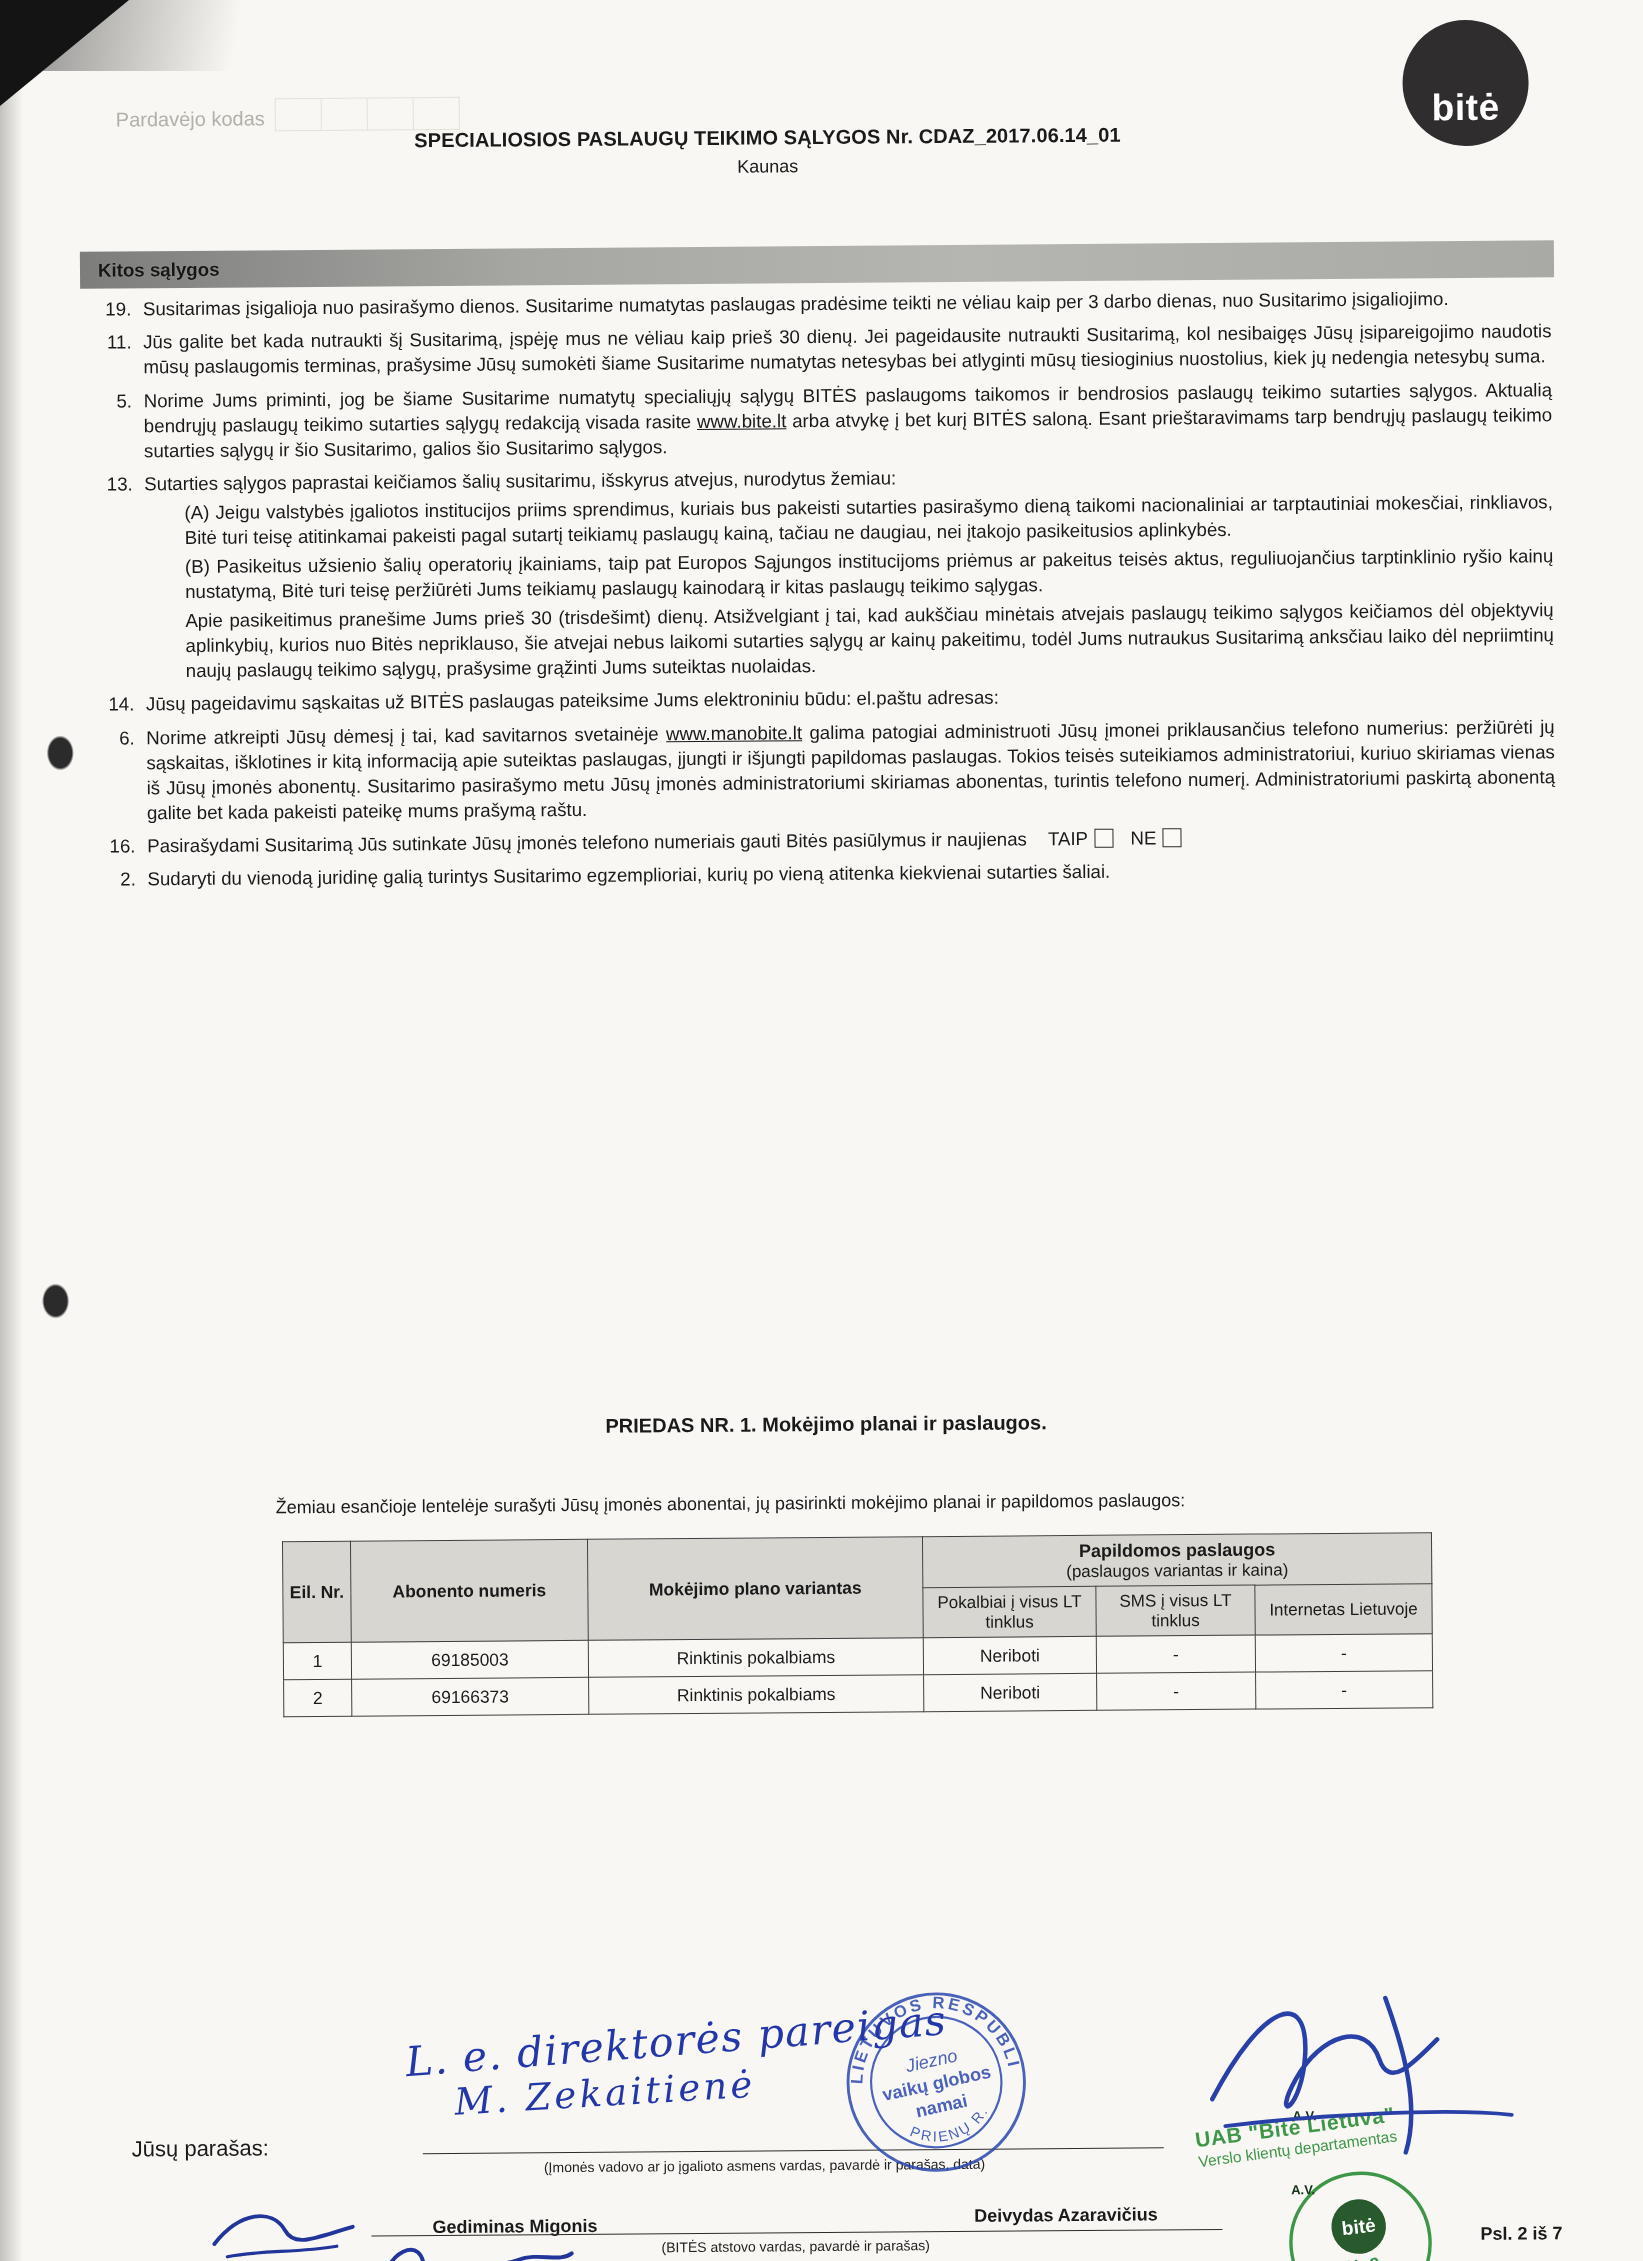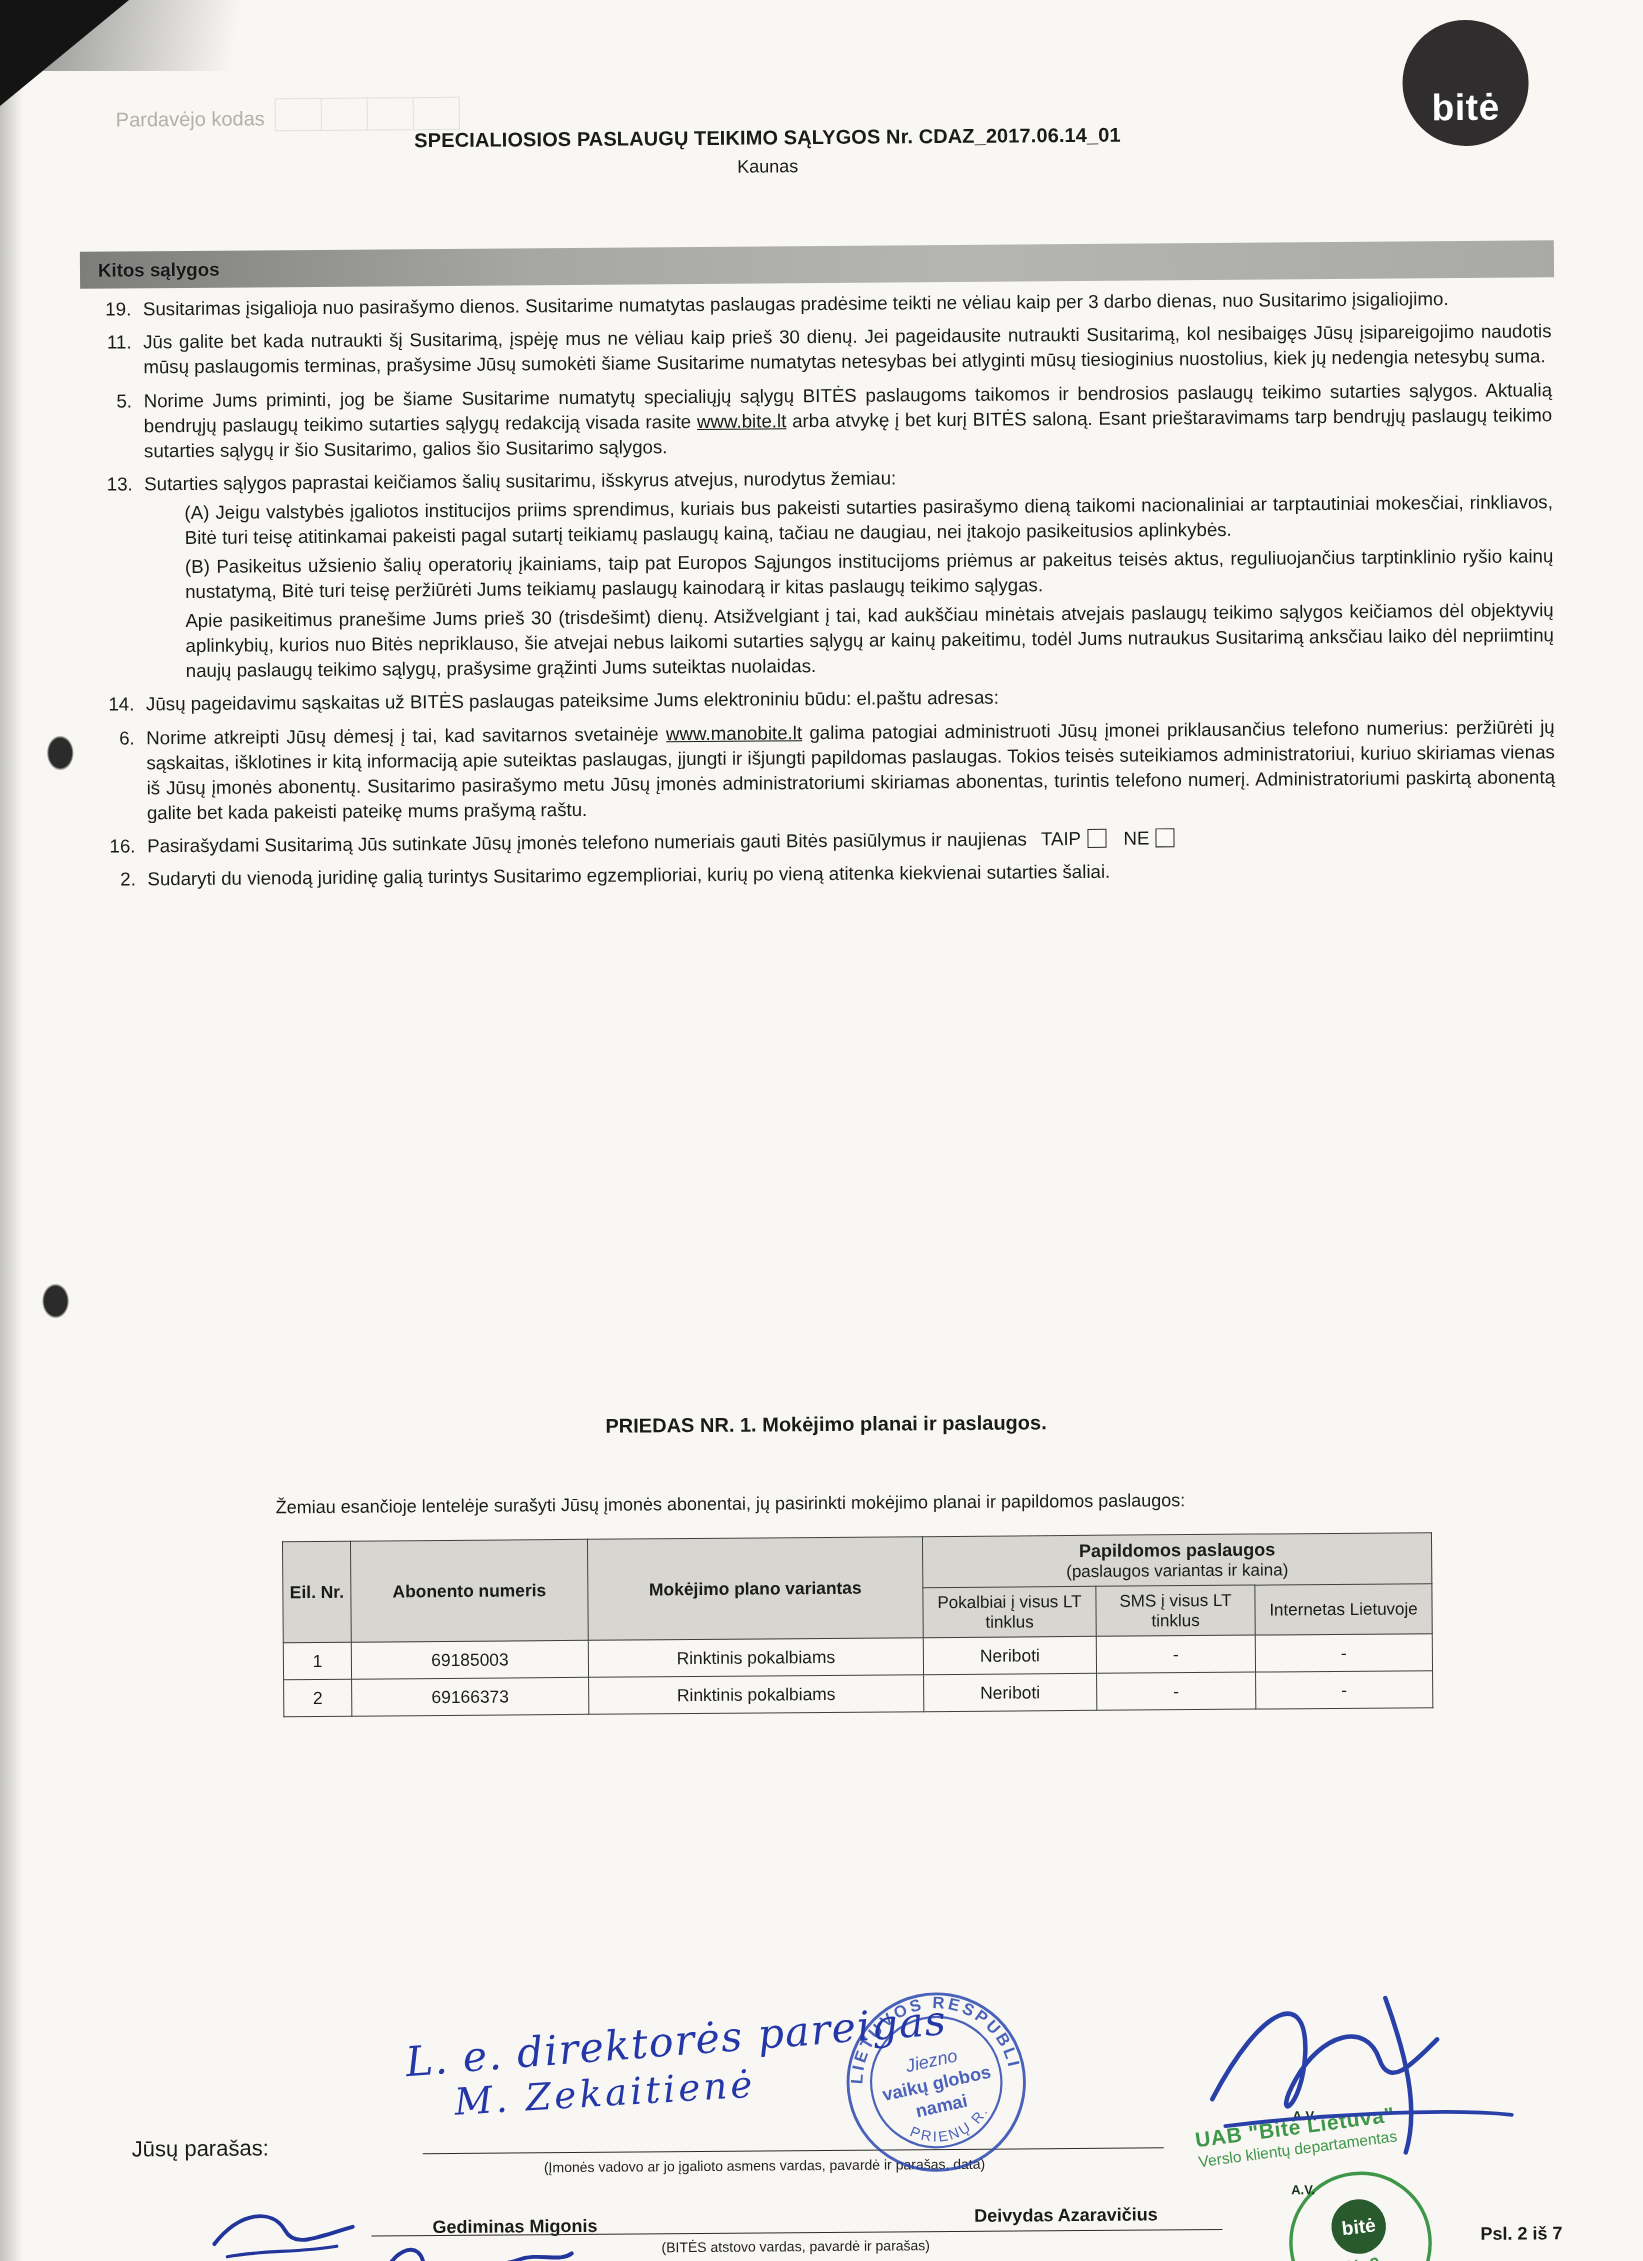--- a/index.html
+++ b/index.html
@@ -43,21 +43,21 @@
 
   
   .clauses{position:absolute;top:291px;left:95px;right:88px;font-size:18.7px;line-height:25px;}
   .clause{display:flex;margin-bottom:8.4px;}
   .cnum{min-width:41px;text-align:right;margin-right:11.6px;flex:0 0 auto;}
   .ctext{flex:1;text-align:justify;}
   .sub{margin-left:40px;margin-top:3.9px;}
   .inline-link{text-decoration:underline;color:inherit;cursor:pointer;}
   .checkbox{display:inline-block;width:17px;height:17px;border:1.9px solid #2a2a2a;
     margin:0 17px 0 6.4px;vertical-align:-2.6px;background:#fbfaf7;}
-  .chk-label{margin-left:14px;}
+  .chk-label{margin-left:21px;}
 
   
   .appendix-title{position:absolute;top:1413px;left:0;width:1644px;text-align:center;
     font-weight:bold;font-size:20px;}
   .appendix-intro{position:absolute;top:1493px;left:271px;font-size:18px;}
   table.plans{position:absolute;top:1537px;left:277px;width:1149px;border-collapse:collapse;
     table-layout:fixed;font-size:17.4px;}
   table.plans th,table.plans td{border:1.3px solid #3f3f3f;text-align:center;
     vertical-align:middle;padding:4.5px 5.2px;}
   table.plans thead th{background:#d7d6d1;font-weight:bold;}

